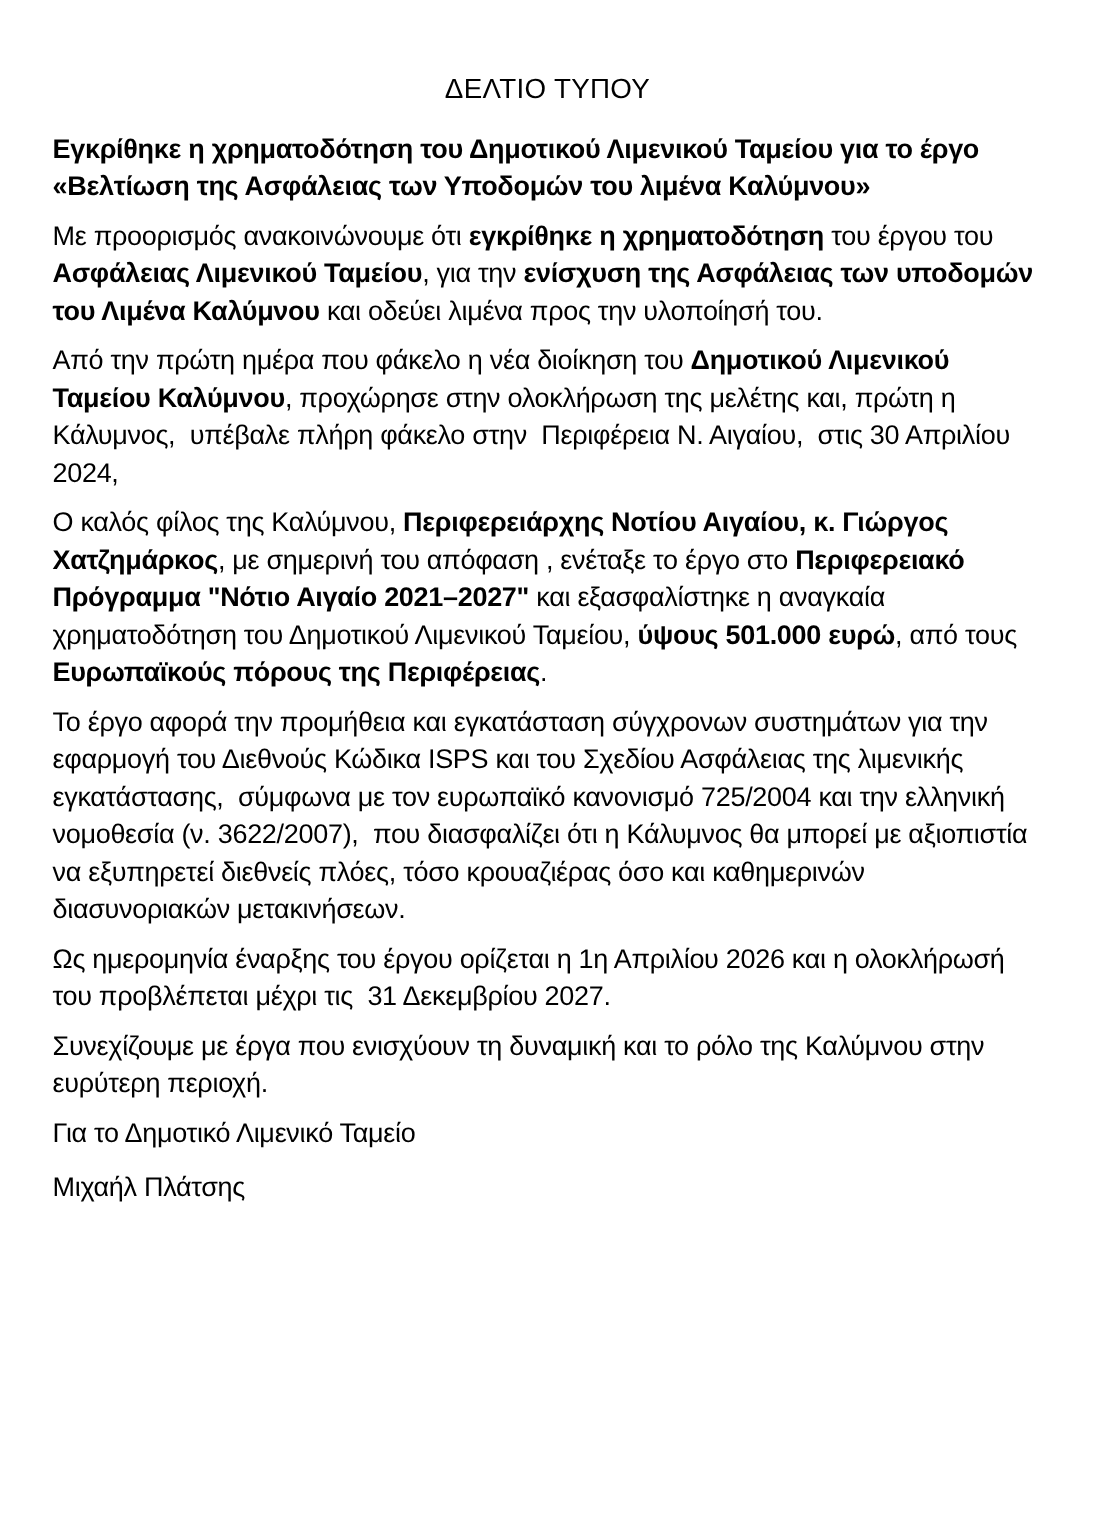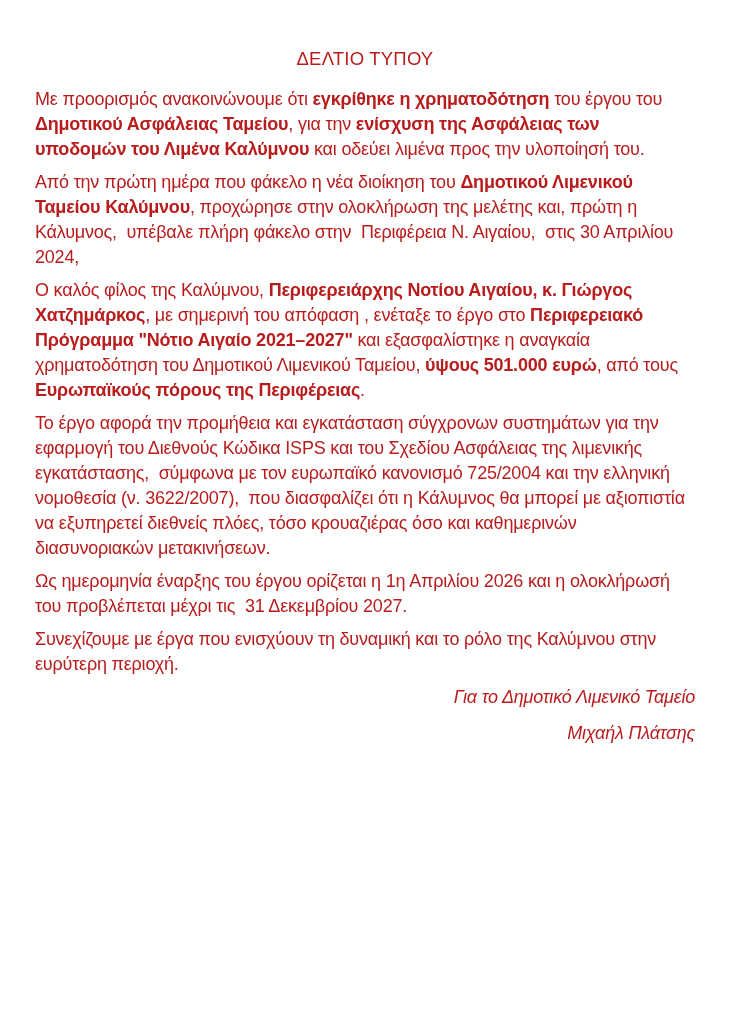--- a/index.html
+++ b/index.html
@@ -8,55 +8,55 @@
     background: #ffffff;
   }
   .page {
     position: relative;
     width: 732px;
     height: 1024px;
     box-sizing: border-box;
     padding: 46px 37px 0 35px;
     background: #ffffff;
     font-family: "Liberation Sans", sans-serif;
-    color: #b91c1c;
+    color: #000000;
     font-size: 18px;
     line-height: 25px;
     letter-spacing: -0.2px;
     overflow: hidden;
   }
   .title {
     text-align: center;
     font-weight: 400;
     font-size: 18.5px;
     letter-spacing: 0.2px;
     margin: 0 0 16px 0;
   }
   .paragraphs p.para {
     margin: 0 0 8px 0;
     white-space: pre-wrap;
   }
   .para span.b {
     font-weight: 700;
   }
   .signature .sig-line {
-    text-align: right;
+    text-align: left;
     margin: 0 0 11px 0;
     white-space: pre-wrap;
-    font-style: italic;
   }
 </style>
 </head>
 <body>
 
 <div class="page">
   <div class="title">ΔΕΛΤΙΟ ΤΥΠΟΥ</div>
 
   <div class="paragraphs">
-      <p class="para"><span>Με προορισμός ανακοινώνουμε ότι </span><span class="b">εγκρίθηκε η χρηματοδότηση</span><span> του έργου του </span><span class="b">Δημοτικού Ασφάλειας Ταμείου</span><span>, για την </span><span class="b">ενίσχυση της Ασφάλειας των υποδομών του Λιμένα Καλύμνου</span><span> και οδεύει λιμένα προς την υλοποίησή του.</span></p>
+      <p class="para"><span class="b">Εγκρίθηκε η χρηματοδότηση του Δημοτικού Λιμενικού Ταμείου για το έργο «Βελτίωση της Ασφάλειας των Υποδομών του λιμένα Καλύμνου»</span></p>
+      <p class="para"><span>Με προορισμός ανακοινώνουμε ότι </span><span class="b">εγκρίθηκε η χρηματοδότηση</span><span> του έργου του </span><span class="b">Ασφάλειας Λιμενικού Ταμείου</span><span>, για την </span><span class="b">ενίσχυση της Ασφάλειας των υποδομών του Λιμένα Καλύμνου</span><span> και οδεύει λιμένα προς την υλοποίησή του.</span></p>
       <p class="para"><span>Από την πρώτη ημέρα που φάκελο η νέα διοίκηση του </span><span class="b">Δημοτικού Λιμενικού Ταμείου Καλύμνου</span><span>, προχώρησε στην ολοκλήρωση της μελέτης και, πρώτη η Κάλυμνος,  υπέβαλε πλήρη φάκελο στην  Περιφέρεια Ν. Αιγαίου,  στις 30 Απριλίου 2024,</span></p>
       <p class="para"><span>Ο καλός φίλος της Καλύμνου, </span><span class="b">Περιφερειάρχης Νοτίου Αιγαίου, κ. Γιώργος Χατζημάρκος</span><span>, με σημερινή του απόφαση , ενέταξε το έργο στο </span><span class="b">Περιφερειακό Πρόγραμμα "Νότιο Αιγαίο 2021–2027"</span><span> και εξασφαλίστηκε η αναγκαία χρηματοδότηση του Δημοτικού Λιμενικού Ταμείου, </span><span class="b">ύψους 501.000 ευρώ</span><span>, από τους </span><span class="b">Ευρωπαϊκούς πόρους της Περιφέρειας</span><span>.</span></p>
       <p class="para"><span>Το έργο αφορά την προμήθεια και εγκατάσταση σύγχρονων συστημάτων για την εφαρμογή του Διεθνούς Κώδικα ISPS και του Σχεδίου Ασφάλειας της λιμενικής εγκατάστασης,  σύμφωνα με τον ευρωπαϊκό κανονισμό 725/2004 και την ελληνική νομοθεσία (ν. 3622/2007),  που διασφαλίζει ότι η Κάλυμνος θα μπορεί με αξιοπιστία να εξυπηρετεί διεθνείς πλόες, τόσο κρουαζιέρας όσο και καθημερινών διασυνοριακών μετακινήσεων.</span></p>
       <p class="para"><span>Ως ημερομηνία έναρξης του έργου ορίζεται η 1η Απριλίου 2026 και η ολοκλήρωσή του προβλέπεται μέχρι τις  31 Δεκεμβρίου 2027.</span></p>
       <p class="para"><span>Συνεχίζουμε με έργα που ενισχύουν τη δυναμική και το ρόλο της Καλύμνου στην ευρύτερη περιοχή.</span></p>
     </div>
 
   <div class="signature">
       <div class="sig-line">Για το Δημοτικό Λιμενικό Ταμείο</div>
       <div class="sig-line">Μιχαήλ Πλάτσης</div>

